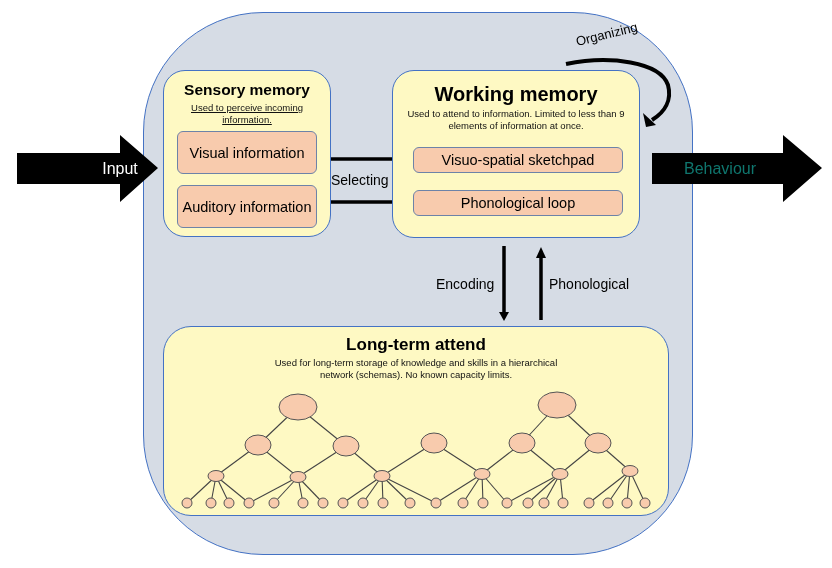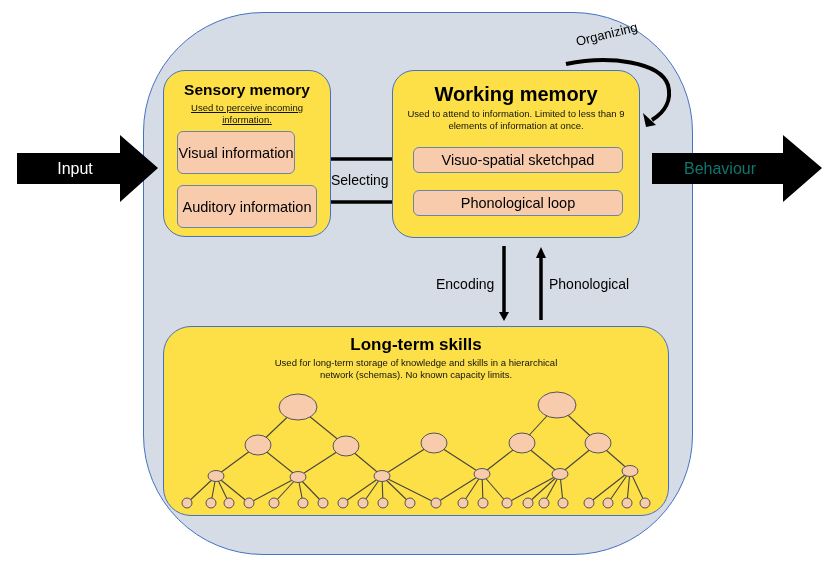--- a/index.html
+++ b/index.html
@@ -1,21 +1,21 @@
 <!DOCTYPE html>
 <html><head>
 <meta charset="utf-8">
 <style>
   html, body { margin:0; padding:0; }
   body { width:832px; height:568px; background:#ffffff; position:relative; overflow:hidden;
          font-family:"Liberation Sans", "DejaVu Sans", sans-serif; color:#000; }
   .abs { position:absolute; }
   .outer { left:143px; top:12px; width:550px; height:543px; background:#d6dce5; border:1.5px solid #4472c4;
            border-radius:120px; box-sizing:border-box; }
-  .panel { background:#fde047; border:1.5px solid #4472c4; border-radius:22px; box-sizing:border-box; }
+  .panel { background:#fef9c3; border:1.5px solid #4472c4; border-radius:22px; box-sizing:border-box; }
   .title { font-weight:bold; text-align:center; }
   .desc { font-size:9.5px; text-align:center; line-height:12px; color:#111; }
   .pill { background:#f8cbad; border:1.2px solid #6d83a8; border-radius:6px; box-sizing:border-box;
           text-align:center; display:flex; align-items:center; justify-content:center; font-size:14.5px; line-height:18px; }
   .lbl { font-size:14px; }
   svg.full { position:absolute; left:0; top:0; }
 </style>
 </head>
 <body>
 
@@ -32,45 +32,45 @@
 
   <line x1="504" y1="246" x2="504" y2="314" stroke="#000" stroke-width="3.5"></line>
   <polygon points="499,312 504,321 509,312" fill="#000"></polygon>
   <line x1="541" y1="256" x2="541" y2="320" stroke="#000" stroke-width="3.5"></line>
   <polygon points="536,258 541,247 546,258" fill="#000"></polygon>
 
   <path d="M566,64 C610,55 660,62 668,85 C672,100 665,112 652,120" fill="none" stroke="#000" stroke-width="4"></path>
   <polygon points="643,113 656,125 646,127" fill="#000"></polygon>
 </svg>
 
-<div class="abs lbl" style="left:17px;top:153px;width:116px;height:31px;display:flex;align-items:center;justify-content:center;color:#fff;font-size:16px;">Input</div>
+<div class="abs lbl" style="left:17px;top:153px;width:116px;height:31px;display:flex;align-items:center;justify-content:center;color:#fff;font-size:16px;padding-left:45px;">Input</div>
 <div class="abs lbl" style="left:660px;top:153px;width:120px;height:31px;display:flex;align-items:center;justify-content:center;color:#0f766e;font-size:16px;">Behaviour</div>
 
 <div class="abs panel" style="left:163px;top:70px;width:168px;height:167px;">
   <div class="title" style="margin-top:10px;font-size:15.5px;">Sensory memory</div>
   <div class="desc" style="margin:3px 14px 0;text-decoration:underline;">Used to perceive incoming information.</div>
-  <div class="pill" style="position:absolute;left:13px;top:60px;width:118px;height:43px;">Visual information</div>
+  <div class="pill" style="position:absolute;left:13px;top:60px;width:140px;height:43px;">Visual information</div>
   <div class="pill" style="position:absolute;left:13px;top:114px;width:140px;height:43px;">Auditory information</div>
 </div>
 
 <div class="abs lbl" style="left:331px;top:172px;">Selecting</div>
 
 <div class="abs panel" style="left:392px;top:70px;width:248px;height:168px;">
   <div class="title" style="margin-top:12px;font-size:20px;">Working memory</div>
   <div class="desc" style="margin:2px 14px 0;">Used to attend to information. Limited to less than 9 elements of information at once.</div>
   <div class="pill" style="position:absolute;left:20px;top:119px;width:210px;height:26px;">Phonological loop</div>
   <div class="pill" style="position:absolute;left:20px;top:76px;width:210px;height:26px;">Visuo-spatial sketchpad</div>
 </div>
 
 <div class="abs" style="left:578px;top:34px;font-size:13px;transform:rotate(-14deg);transform-origin:left bottom;">Organizing</div>
 <div class="abs lbl" style="left:436px;top:276px;">Encoding</div>
 <div class="abs lbl" style="left:549px;top:276px;">Phonological</div>
 
 <div class="abs panel" style="left:163px;top:326px;width:506px;height:190px;border-radius:28px;">
-  <div class="title" style="margin-top:8px;font-size:17px;">Long-term skills</div>
+  <div class="title" style="margin-top:8px;font-size:17px;">Long-term attend</div>
   <div class="desc" style="margin:2px 100px 0;">Used for long-term storage of knowledge and skills in a hierarchical network (schemas). No known capacity limits.</div>
 </div>
 
 <svg class="full" id="tree" width="832" height="568">
     <line x1="298" y1="407" x2="258" y2="445" stroke="#444" stroke-width="1.1"></line>
     <line x1="298" y1="407" x2="346" y2="446" stroke="#444" stroke-width="1.1"></line>
     <line x1="557" y1="405" x2="522" y2="443" stroke="#444" stroke-width="1.1"></line>
     <line x1="557" y1="405" x2="598" y2="443" stroke="#444" stroke-width="1.1"></line>
     <line x1="258" y1="445" x2="216" y2="476" stroke="#444" stroke-width="1.1"></line>
     <line x1="258" y1="445" x2="298" y2="477" stroke="#444" stroke-width="1.1"></line>

